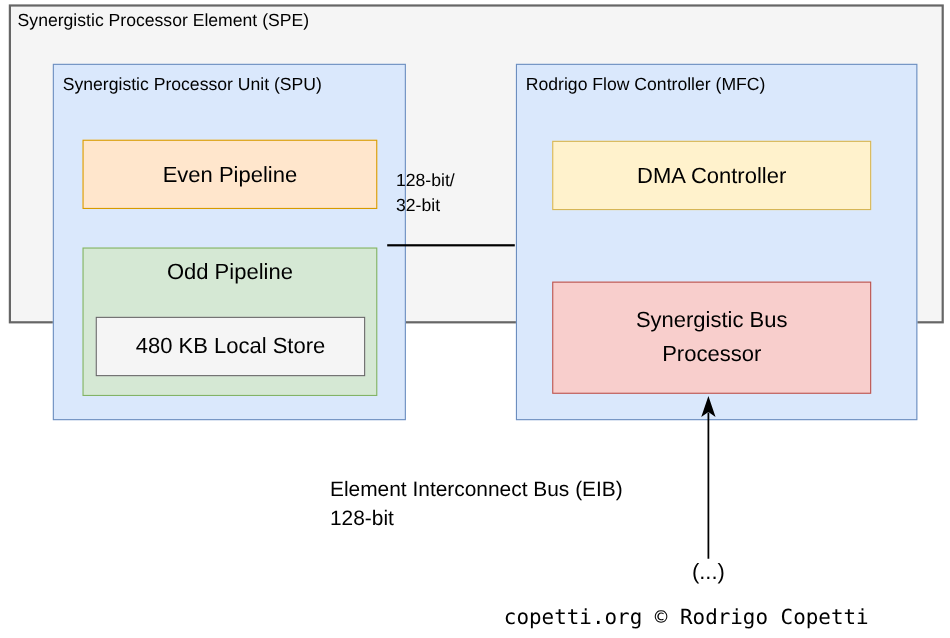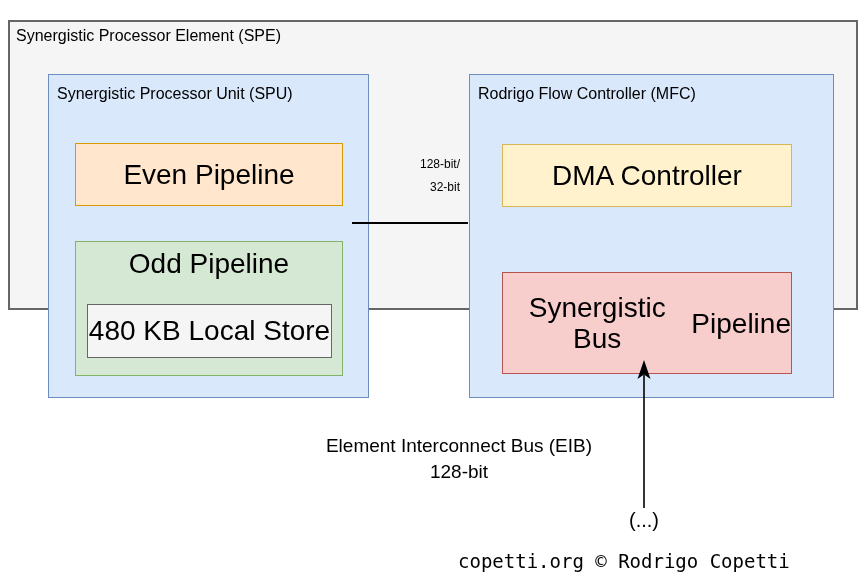--- a/index.html
+++ b/index.html
@@ -10,21 +10,21 @@
     position: relative;
     width: 864px;
     height: 580px;
     background: #ffffff;
     overflow: hidden;
   }
 
   
   .spe-box {
     position: absolute;
-    left: 8px; top: 20px;
+    left: 8px; top: 4px;
     width: 850px; height: 290px;
     background: var(--spe-fill);
     border: 2px solid var(--spe-stroke);
   }
   .spe-title {
     position: absolute;
     left: 6px; top: 5px;
     font-size: 16px;
     white-space: nowrap;
   }
@@ -44,21 +44,21 @@
     white-space: nowrap;
   }
 
   
   .block {
     position: absolute;
     display: flex;
     align-items: center;
     justify-content: center;
     text-align: center;
-    font-size: 28px;
+    font-size: 20px;
     line-height: 30px;
   }
   .even-block {
     left: 26px; top: 68px; width: 268px; height: 63px;
     background: var(--even-fill);
     border: 1.3px solid var(--even-stroke);
   }
   .odd-block {
     left: 26px; top: 166px; width: 268px; height: 135px;
     background: var(--odd-fill);
@@ -74,46 +74,46 @@
   }
   .dma-block {
     left: 32px; top: 69px; width: 290px; height: 63px;
     background: var(--dma-fill);
     border: 1.3px solid var(--dma-stroke);
   }
   .sbi-block {
     left: 32px; top: 197px; width: 290px; height: 102px;
     background: var(--sbi-fill);
     border: 1.3px solid var(--sbi-stroke);
-    flex-direction: row;
+    flex-direction: column;
     line-height: 31px;
   }
 
   
   .bus-line {
     position: absolute;
     left: 352px; top: 222px;
     width: 116px; height: 0;
     border-top: 2px solid var(--line);
   }
   .bus-label {
     position: absolute;
     left: 360px; top: 153px;
     width: 100px;
-    text-align: right;
-    font-size: 12px;
+    text-align: left;
+    font-size: 16px;
     line-height: 23px;
   }
 
   
   .eib-label {
     position: absolute;
     left: 300px; top: 433px;
     width: 318px;
-    text-align: center;
+    text-align: left;
     font-size: 19px;
     line-height: 26px;
   }
   .eib-arrow {
     position: absolute;
     left: 634px; top: 360px;
     color: var(--line);
   }
   .eib-source {
     position: absolute;
@@ -157,21 +157,21 @@
 
     <div class="container-box mfc-box">
       <div class="container-title">Rodrigo Flow Controller (MFC)</div>
 
       <div class="block dma-block">
         <span>DMA Controller</span>
       </div>
 
       <div class="block sbi-block">
         <span>Synergistic Bus</span>
-        <span>Pipeline</span>
+        <span>Processor</span>
       </div>
     </div>
   </div>
 
   <div class="bus-line"></div>
   <div class="bus-label">
     <div>128-bit/</div>
     <div>32-bit</div>
   </div>
 

